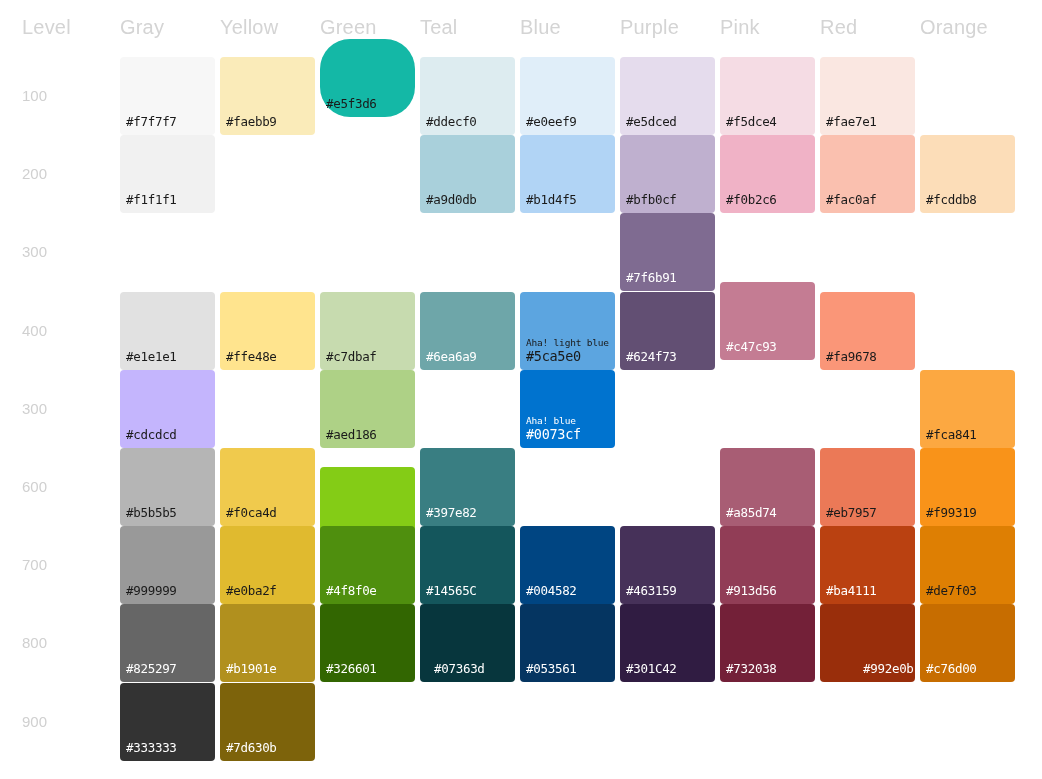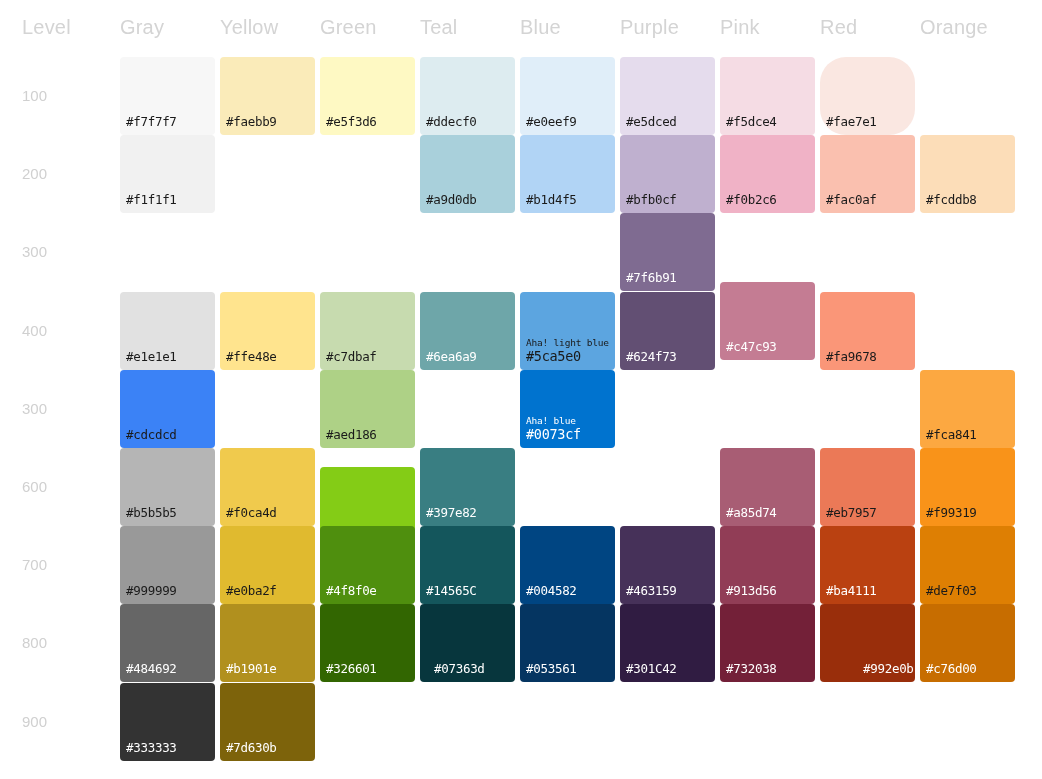--- a/index.html
+++ b/index.html
@@ -84,36 +84,36 @@
     <div class="level-label" style="top: 478px;">600</div>
     <div class="level-label" style="top: 556.2px;">700</div>
     <div class="level-label" style="top: 634.4px;">800</div>
     <div class="level-label" style="top: 712.6px;">900</div>
     <div class="swatch t-dark" style="left: 120px; top: 57px; background: rgb(247, 247, 247);">
       <span class="swatch-hex">#f7f7f7</span>
     </div>
     <div class="swatch t-dark" style="left: 220px; top: 57px; background: rgb(250, 235, 185);">
       <span class="swatch-hex">#faebb9</span>
     </div>
-    <div class="swatch t-dark" style="left: 320px; top: 57px; background: #fef9c3;">
+    <div class="swatch t-dark" style="left: 320px; top: 39px; background: #14b8a6; border-radius: 30px;">
       <span class="swatch-hex">#e5f3d6</span>
     </div>
     <div class="swatch t-dark" style="left: 420px; top: 57px; background: rgb(221, 236, 240);">
       <span class="swatch-hex">#ddecf0</span>
     </div>
     <div class="swatch t-dark" style="left: 520px; top: 57px; background: rgb(224, 238, 249);">
       <span class="swatch-hex">#e0eef9</span>
     </div>
     <div class="swatch t-dark" style="left: 620px; top: 57px; background: rgb(229, 220, 237);">
       <span class="swatch-hex">#e5dced</span>
     </div>
     <div class="swatch t-dark" style="left: 720px; top: 57px; background: rgb(245, 220, 228);">
       <span class="swatch-hex">#f5dce4</span>
     </div>
-    <div class="swatch t-dark" style="left: 820px; top: 57px; background: rgb(250, 231, 225); border-radius: 26px;">
+    <div class="swatch t-dark" style="left: 820px; top: 57px; background: rgb(250, 231, 225);">
       <span class="swatch-hex">#fae7e1</span>
     </div>
     <div class="swatch t-dark" style="left: 120px; top: 135.2px; background: rgb(241, 241, 241);">
       <span class="swatch-hex">#f1f1f1</span>
     </div>
     <div class="swatch t-dark" style="left: 420px; top: 135.2px; background: rgb(169, 208, 219);">
       <span class="swatch-hex">#a9d0db</span>
     </div>
     <div class="swatch t-dark" style="left: 520px; top: 135.2px; background: rgb(177, 212, 245);">
       <span class="swatch-hex">#b1d4f5</span>
@@ -151,21 +151,21 @@
     </div>
     <div class="swatch t-light" style="left: 620px; top: 291.6px; background: rgb(98, 79, 115);">
       <span class="swatch-hex">#624f73</span>
     </div>
     <div class="swatch t-light" style="left: 720px; top: 282px; background: rgb(196, 124, 147);">
       <span class="swatch-hex">#c47c93</span>
     </div>
     <div class="swatch t-dark" style="left: 820px; top: 291.6px; background: rgb(250, 150, 120);">
       <span class="swatch-hex">#fa9678</span>
     </div>
-    <div class="swatch t-dark" style="left: 120px; top: 369.8px; background: #3b82f6;">
+    <div class="swatch t-dark" style="left: 120px; top: 369.8px; background: #c4b5fd;">
       <span class="swatch-hex">#cdcdcd</span>
     </div>
     <div class="swatch t-dark" style="left: 320px; top: 369.8px; background: rgb(174, 209, 134);">
       <span class="swatch-hex">#aed186</span>
     </div>
     <div class="swatch t-light named" style="left: 520px; top: 369.8px; background: rgb(0, 115, 207);">
       <span class="swatch-name">Aha! blue</span>
       <span class="swatch-hex">#0073cf</span>
     </div>
     <div class="swatch t-dark" style="left: 920px; top: 369.8px; background: rgb(252, 168, 65);">
@@ -213,21 +213,21 @@
     <div class="swatch t-light" style="left: 720px; top: 526.2px; background: rgb(145, 61, 86);">
       <span class="swatch-hex">#913d56</span>
     </div>
     <div class="swatch t-light" style="left: 820px; top: 526.2px; background: rgb(186, 65, 17);">
       <span class="swatch-hex">#ba4111</span>
     </div>
     <div class="swatch t-dark" style="left: 920px; top: 526.2px; background: rgb(222, 127, 3);">
       <span class="swatch-hex">#de7f03</span>
     </div>
     <div class="swatch t-light" style="left: 120px; top: 604.4px; background: rgb(102, 102, 102);">
-      <span class="swatch-hex">#484692</span>
+      <span class="swatch-hex">#825297</span>
     </div>
     <div class="swatch t-light" style="left: 220px; top: 604.4px; background: rgb(177, 144, 30); text-align: right;">
       <span class="swatch-hex">#b1901e</span>
     </div>
     <div class="swatch t-light" style="left: 320px; top: 604.4px; background: rgb(50, 102, 1);">
       <span class="swatch-hex">#326601</span>
     </div>
     <div class="swatch t-light" style="left: 420px; top: 604.4px; background: rgb(7, 54, 61); padding-left: 14px;">
       <span class="swatch-hex">#07363d</span>
     </div>

